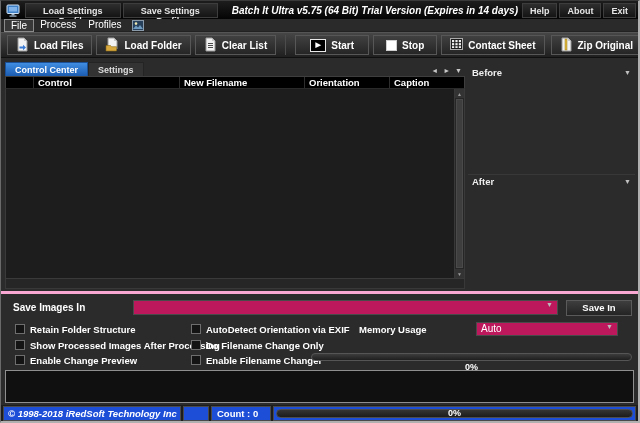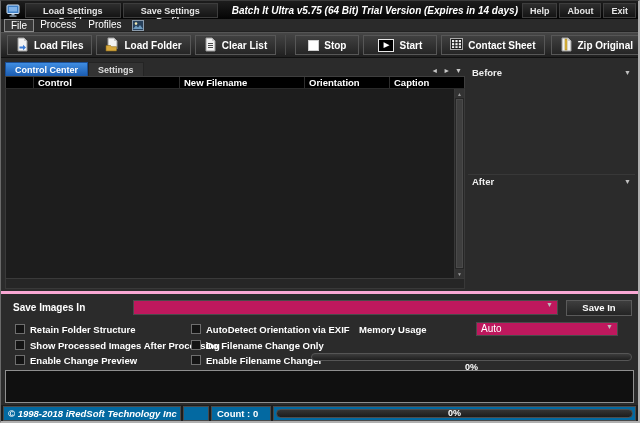--- a/index.html
+++ b/index.html
@@ -97,21 +97,21 @@
   .main-progress-text { position:absolute; left:310px; right:6px; top:68px; text-align:center;
     font:bold 9px "Liberation Sans",sans-serif; color:#fff; }
 
   
   .log-area { position:absolute; top:369px; left:4px; width:629px; height:33px;
     background:#101010; border:1px solid #8f8f8f; }
 
   
   .statusbar { position:absolute; top:404px; left:0; width:100%; height:17px;
     background:#1d1d1d; display:flex; align-items:stretch; padding:1px 2px; gap:2px; }
-  .sb-seg { border:1px solid #4a4a4a; background:#0369a1; display:flex; align-items:center; height:15px; }
+  .sb-seg { border:1px solid #4a4a4a; background:#1d4ed8; display:flex; align-items:center; height:15px; }
   .sb-copyright { width:178px; font:bold italic 9.5px "Liberation Sans",sans-serif; padding-left:4px; white-space:nowrap; overflow:hidden; }
   .sb-blank { width:26px; }
   .sb-count { width:60px; font:bold 9.5px "Liberation Sans",sans-serif; padding-left:5px; }
   .sb-progress { flex:1; position:relative; }
   .sb-bar { position:absolute; left:2px; right:2px; top:2px; bottom:2px;
     background:linear-gradient(#343434,#1c1c1c); border:1px solid #4e4e4e; border-radius:5px; }
   .sb-percent { position:absolute; left:0; right:0; top:1px; text-align:center;
     font:bold 9px "Liberation Sans",sans-serif; color:#fff; }
 </style>
 </head>
@@ -181,29 +181,29 @@
               <line x1="4" y1="8.5" x2="9" y2="8.5"></line>
               <line x1="4" y1="10.5" x2="9" y2="10.5"></line>
             </g>
           </svg>
       </span>
       <span>Clear List</span>
     </button>
 
     <span class="tool-sep"></span>
 
-    <button class="tool-btn" style="padding:0 12px;">
-      <span class="stop-ico"></span>
-      <span>Stop</span>
-    </button>
     <button class="tool-btn" style="padding:0 14px;">
       <span class="start-ico">
           <span>▶</span>
         </span>
       <span>Start</span>
+    </button>
+    <button class="tool-btn" style="padding:0 12px;">
+      <span class="stop-ico"></span>
+      <span>Stop</span>
     </button>
 
     <div class="right-tools">
       <button class="tool-btn">
         <span>
           <svg width="13" height="12" viewBox="0 0 13 12">
               <rect x="0.5" y="0.5" width="12" height="11" fill="#1c1c1c" stroke="#aaa"></rect>
               <g fill="#f0f0f0">
                 <rect x="2" y="2" width="2.2" height="2.2"></rect>
                 <rect x="5.4" y="2" width="2.2" height="2.2"></rect>

